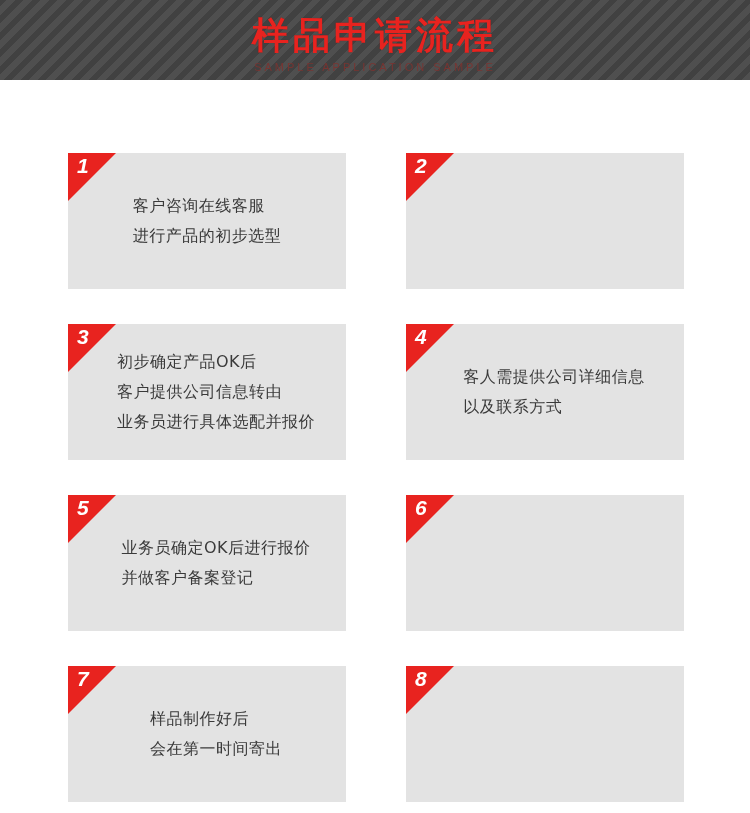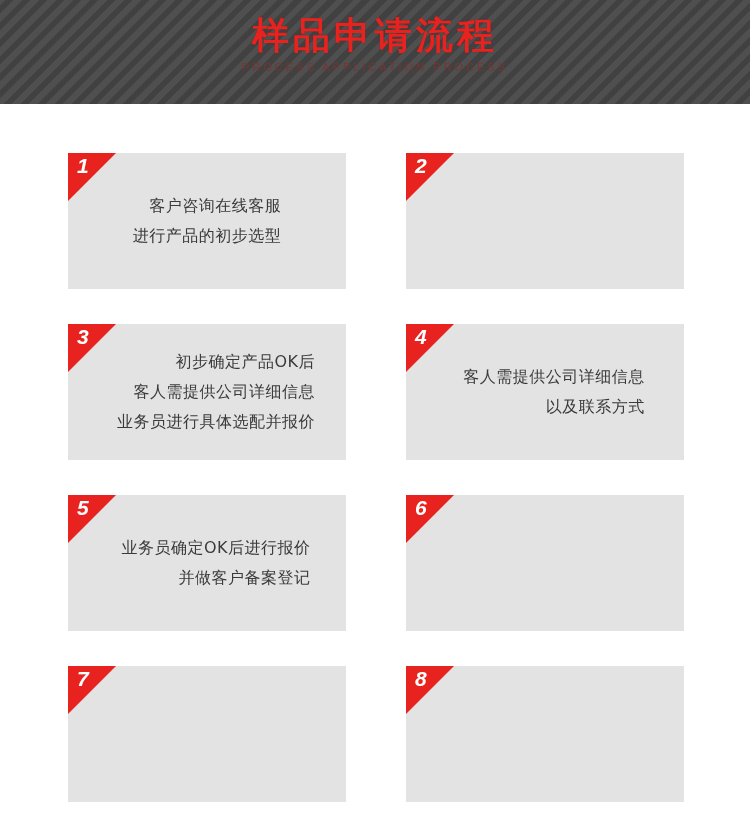--- a/index.html
+++ b/index.html
@@ -18,21 +18,21 @@
     position: relative;
     width: 750px;
     height: 813px;
     background: #ffffff;
   }
 
   
   .banner {
     position: relative;
     width: 750px;
-    height: 104px;
+    height: 80px;
     background-color: #4a4a4a;
     background-image: repeating-linear-gradient(
       -45deg,
       #4f4f4f 0px,
       #4f4f4f 6px,
       #414141 6px,
       #414141 12px
     );
     overflow: hidden;
   }
@@ -105,41 +105,41 @@
     font-weight: bold;
     font-style: italic;
     color: #ffffff;
     line-height: 24px;
     z-index: 3;
   }
 
   .card-text {
     position: relative;
     z-index: 2;
-    text-align: right;
+    text-align: left;
     font-family: "DejaVu Sans", "Liberation Sans", sans-serif;
     font-size: 16px;
     color: #3a3a3a;
     line-height: 30px;
     letter-spacing: 0.5px;
     white-space: pre-line;
   }
   .card-text.indent {
     padding-left: 18px;
   }
 </style>
 </head>
 <body>
 
 <div class="page">
 
   <div class="banner">
     <div class="banner-inner">
       <div class="banner-title">样品申请流程</div>
-      <div class="banner-sub">PROCESS APPLICATION PROCESS</div>
+      <div class="banner-sub">SAMPLE APPLICATION SAMPLE</div>
     </div>
   </div>
 
   <div class="grid">
 
     <div class="card">
       <div class="corner"></div>
       <div class="corner-num">1</div>
       <div class="card-text">客户咨询在线客服
 进行产品的初步选型</div>
@@ -147,21 +147,21 @@
 
     <div class="card">
       <div class="corner"></div>
       <div class="corner-num">2</div>
     </div>
 
     <div class="card">
       <div class="corner"></div>
       <div class="corner-num">3</div>
       <div class="card-text indent">初步确定产品OK后
-客人需提供公司详细信息
+客户提供公司信息转由
 业务员进行具体选配并报价</div>
     </div>
 
     <div class="card">
       <div class="corner"></div>
       <div class="corner-num">4</div>
       <div class="card-text indent">客人需提供公司详细信息
 以及联系方式</div>
     </div>
 
@@ -173,20 +173,22 @@
     </div>
 
     <div class="card">
       <div class="corner"></div>
       <div class="corner-num">6</div>
     </div>
 
     <div class="card">
       <div class="corner"></div>
       <div class="corner-num">7</div>
+      <div class="card-text indent">样品制作好后
+会在第一时间寄出</div>
     </div>
 
     <div class="card">
       <div class="corner"></div>
       <div class="corner-num">8</div>
     </div>
 
   </div>
 </div>
 

